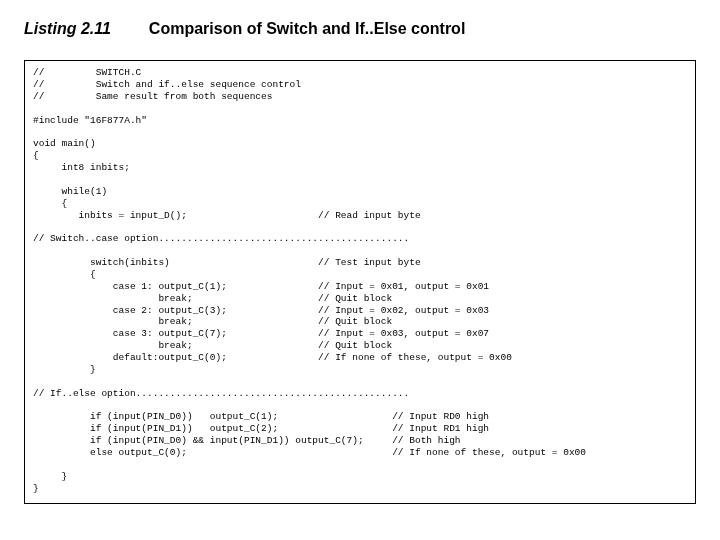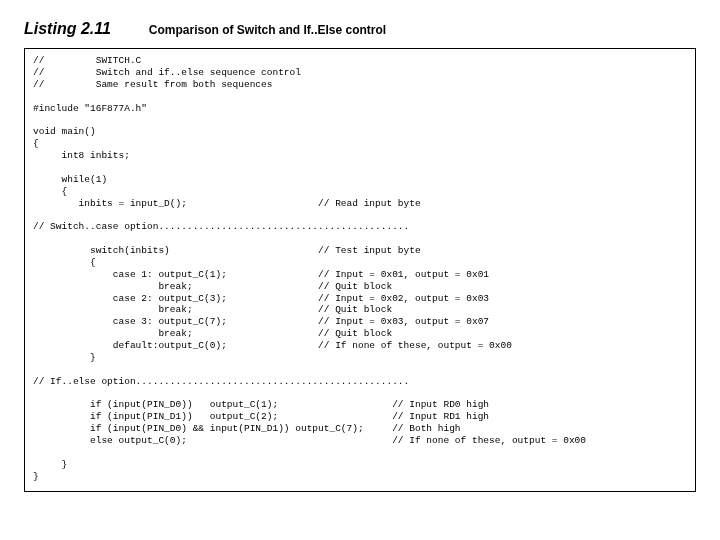--- a/index.html
+++ b/index.html
@@ -7,31 +7,31 @@
     padding: 20px 24px;
     font-family: Arial, Helvetica, sans-serif;
     background: #fff;
     color: #000;
     width: 720px;
     box-sizing: border-box;
   }
   .header {
     display: flex;
     align-items: baseline;
-    margin-bottom: 10px;
+    margin-bottom: 22px;
   }
   .listing-num {
     font-style: italic;
     font-weight: bold;
     font-size: 16px;
     margin-right: 38px;
   }
   .title {
     font-weight: bold;
-    font-size: 12px;
+    font-size: 16px;
     text-align: right;
   }
   .code-frame {
     border: 1px solid #000;
     padding: 6px 20px 8px 8px;
     font-family: "Courier New", Courier, monospace;
     font-size: 9.5px;
     line-height: 1.25;
     white-space: pre;
     overflow: hidden;

